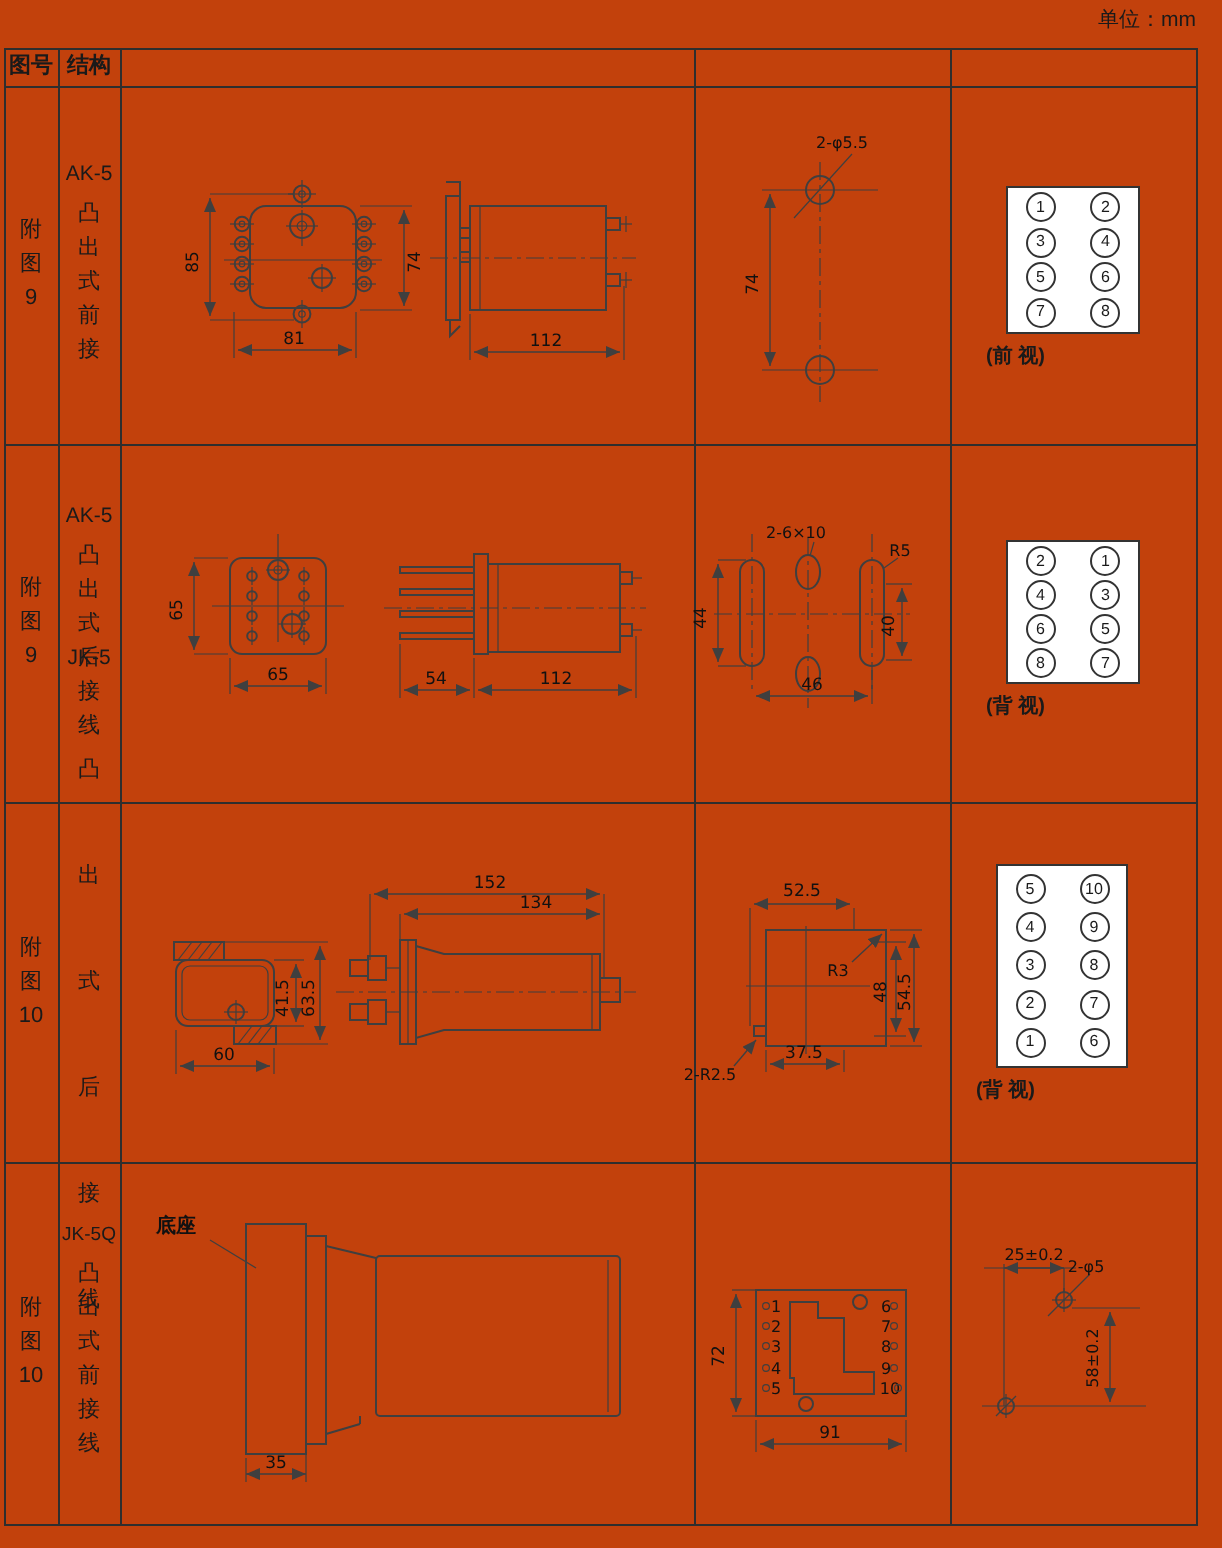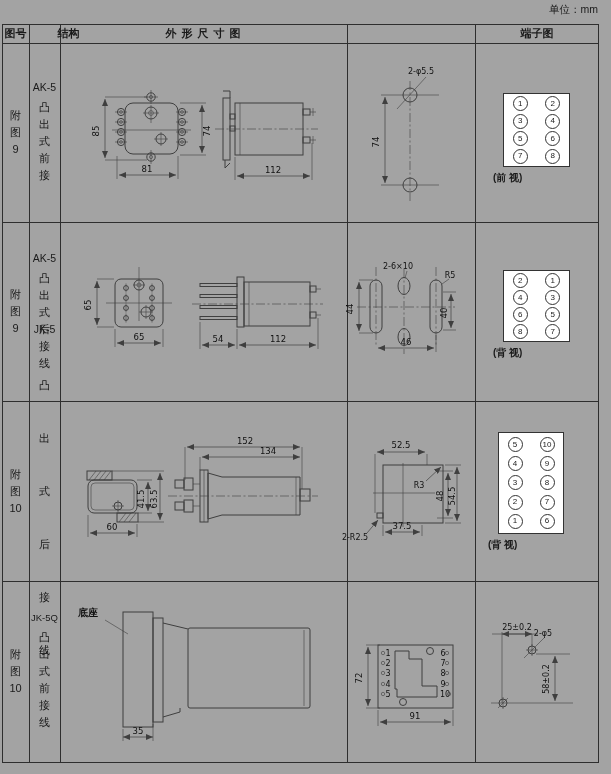--- a/index.html
+++ b/index.html
@@ -1,16 +1,16 @@
 <!DOCTYPE html>
 <html><head>
 <meta charset="utf-8">
 <style>
   html,body{margin:0;padding:0;background:#fff;}
-  #page{position:relative;width:611px;height:774px;background:#a3a3a3;overflow:hidden;
+  #page{position:relative;width:611px;height:774px;background:#c2410c;overflow:hidden;
         font-family:"Liberation Sans","DejaVu Sans",sans-serif;color:#1a1a1a;}
   .vline{position:absolute;width:1px;background:#2e2e2e;}
   .hline{position:absolute;height:1px;background:#2e2e2e;}
   .outer{position:absolute;border:1px solid #2e2e2e;}
   .hdr{position:absolute;top:24px;height:19px;line-height:19px;text-align:center;
        font-size:11px;font-weight:bold;letter-spacing:1px;}
   .cellflex{position:absolute;display:flex;flex-direction:column;align-items:center;
             justify-content:center;font-size:11px;font-weight:normal;}
   .cellflex .ch{line-height:17px;}
   .cellflex .model{font-size:10.5px;margin-bottom:6px;letter-spacing:0;}
@@ -40,23 +40,21 @@
   <div class="vline" style="left:29px;top:24px;height:738px;"></div>
   <div class="vline" style="left:60px;top:24px;height:738px;"></div>
   <div class="vline" style="left:347px;top:24px;height:738px;"></div>
   <div class="vline" style="left:475px;top:24px;height:738px;"></div>
   <div class="hline" style="left:2px;top:43px;width:596px;"></div>
   <div class="hline" style="left:2px;top:222px;width:596px;"></div>
   <div class="hline" style="left:2px;top:401px;width:596px;"></div>
   <div class="hline" style="left:2px;top:581px;width:596px;"></div>
 
   <div class="hdr" style="left:2px;width:27px;letter-spacing:0;">图号</div>
-  <div class="hdr" style="left:29px;width:31px;letter-spacing:0;margin-left:24px;">结构</div>
-  <div class="hdr" style="left:60px;width:287px;">外 形 尺 寸 图</div>
-  <div class="hdr" style="left:475px;width:124px;letter-spacing:0;">端子图</div>
+  <div class="hdr" style="left:29px;width:31px;letter-spacing:0;">结构</div>
 
   <div class="cellflex" style="left:2px;top:43px;width:27px;height:179px;">
     <span class="ch">附</span>
     <span class="ch">图</span>
     <span class="ch">9</span>
   </div>
   <div class="cellflex" style="left:29px;top:43px;width:31px;height:179px;">
     <span class="model">AK-5</span>
     <span class="ch">凸</span>
     <span class="ch">出</span>

